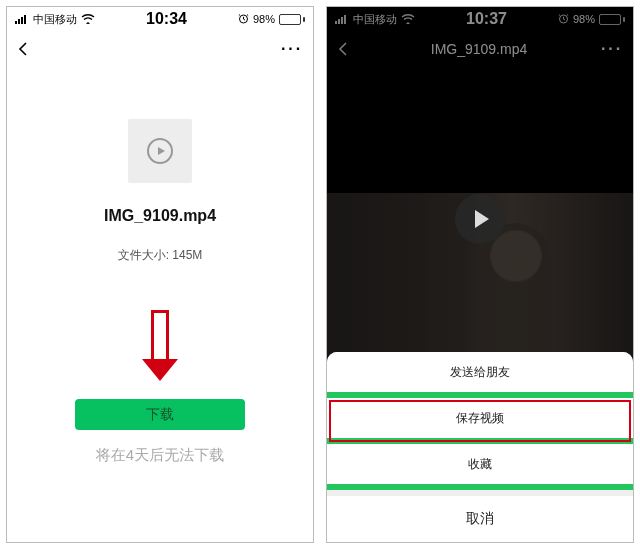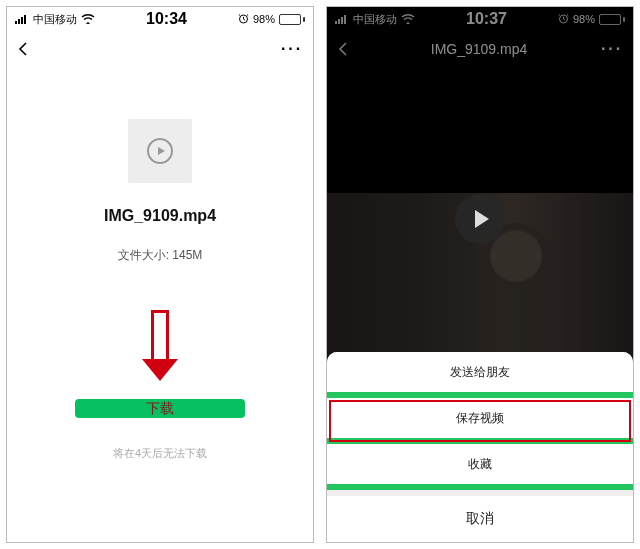--- a/index.html
+++ b/index.html
@@ -68,26 +68,26 @@
   }
   .arrow-anno .shaft {
     width:18px; height:50px; border:3px solid #d00011; border-bottom:none;
   }
   .arrow-anno .head {
     width:0;height:0; border-left:18px solid transparent; border-right:18px solid transparent; border-top:22px solid #d00011;
     margin-top:-1px;
   }
   .dl-btn {
     margin-top: 18px;
-    width: 170px; height: 19px; border-radius:4px;
-    background:#07c160; color:#7f1d1d; font-size:14px;
+    width: 170px; height: 31px; border-radius:4px;
+    background:#07c160; color:#14532d; font-size:14px;
     display:flex; align-items:center; justify-content:center;
     cursor:pointer;
   }
-  .expire { margin-top:28px; font-size:11px; color:#aaa; }
+  .expire { margin-top:16px; font-size:15px; color:#aaa; }
 
   
   .phone2 { background:#000; }
   .phone2 .status, .phone2 .nav { color:#fff; position:relative; z-index:2; }
   .phone2 .batt-body { border-color:#bbb; }
   .phone2 .batt-tip{ background:#bbb;}
   .dim {
     position:absolute; inset:0; background:rgba(0,0,0,0.45); z-index:3;
     pointer-events:none;
   }

